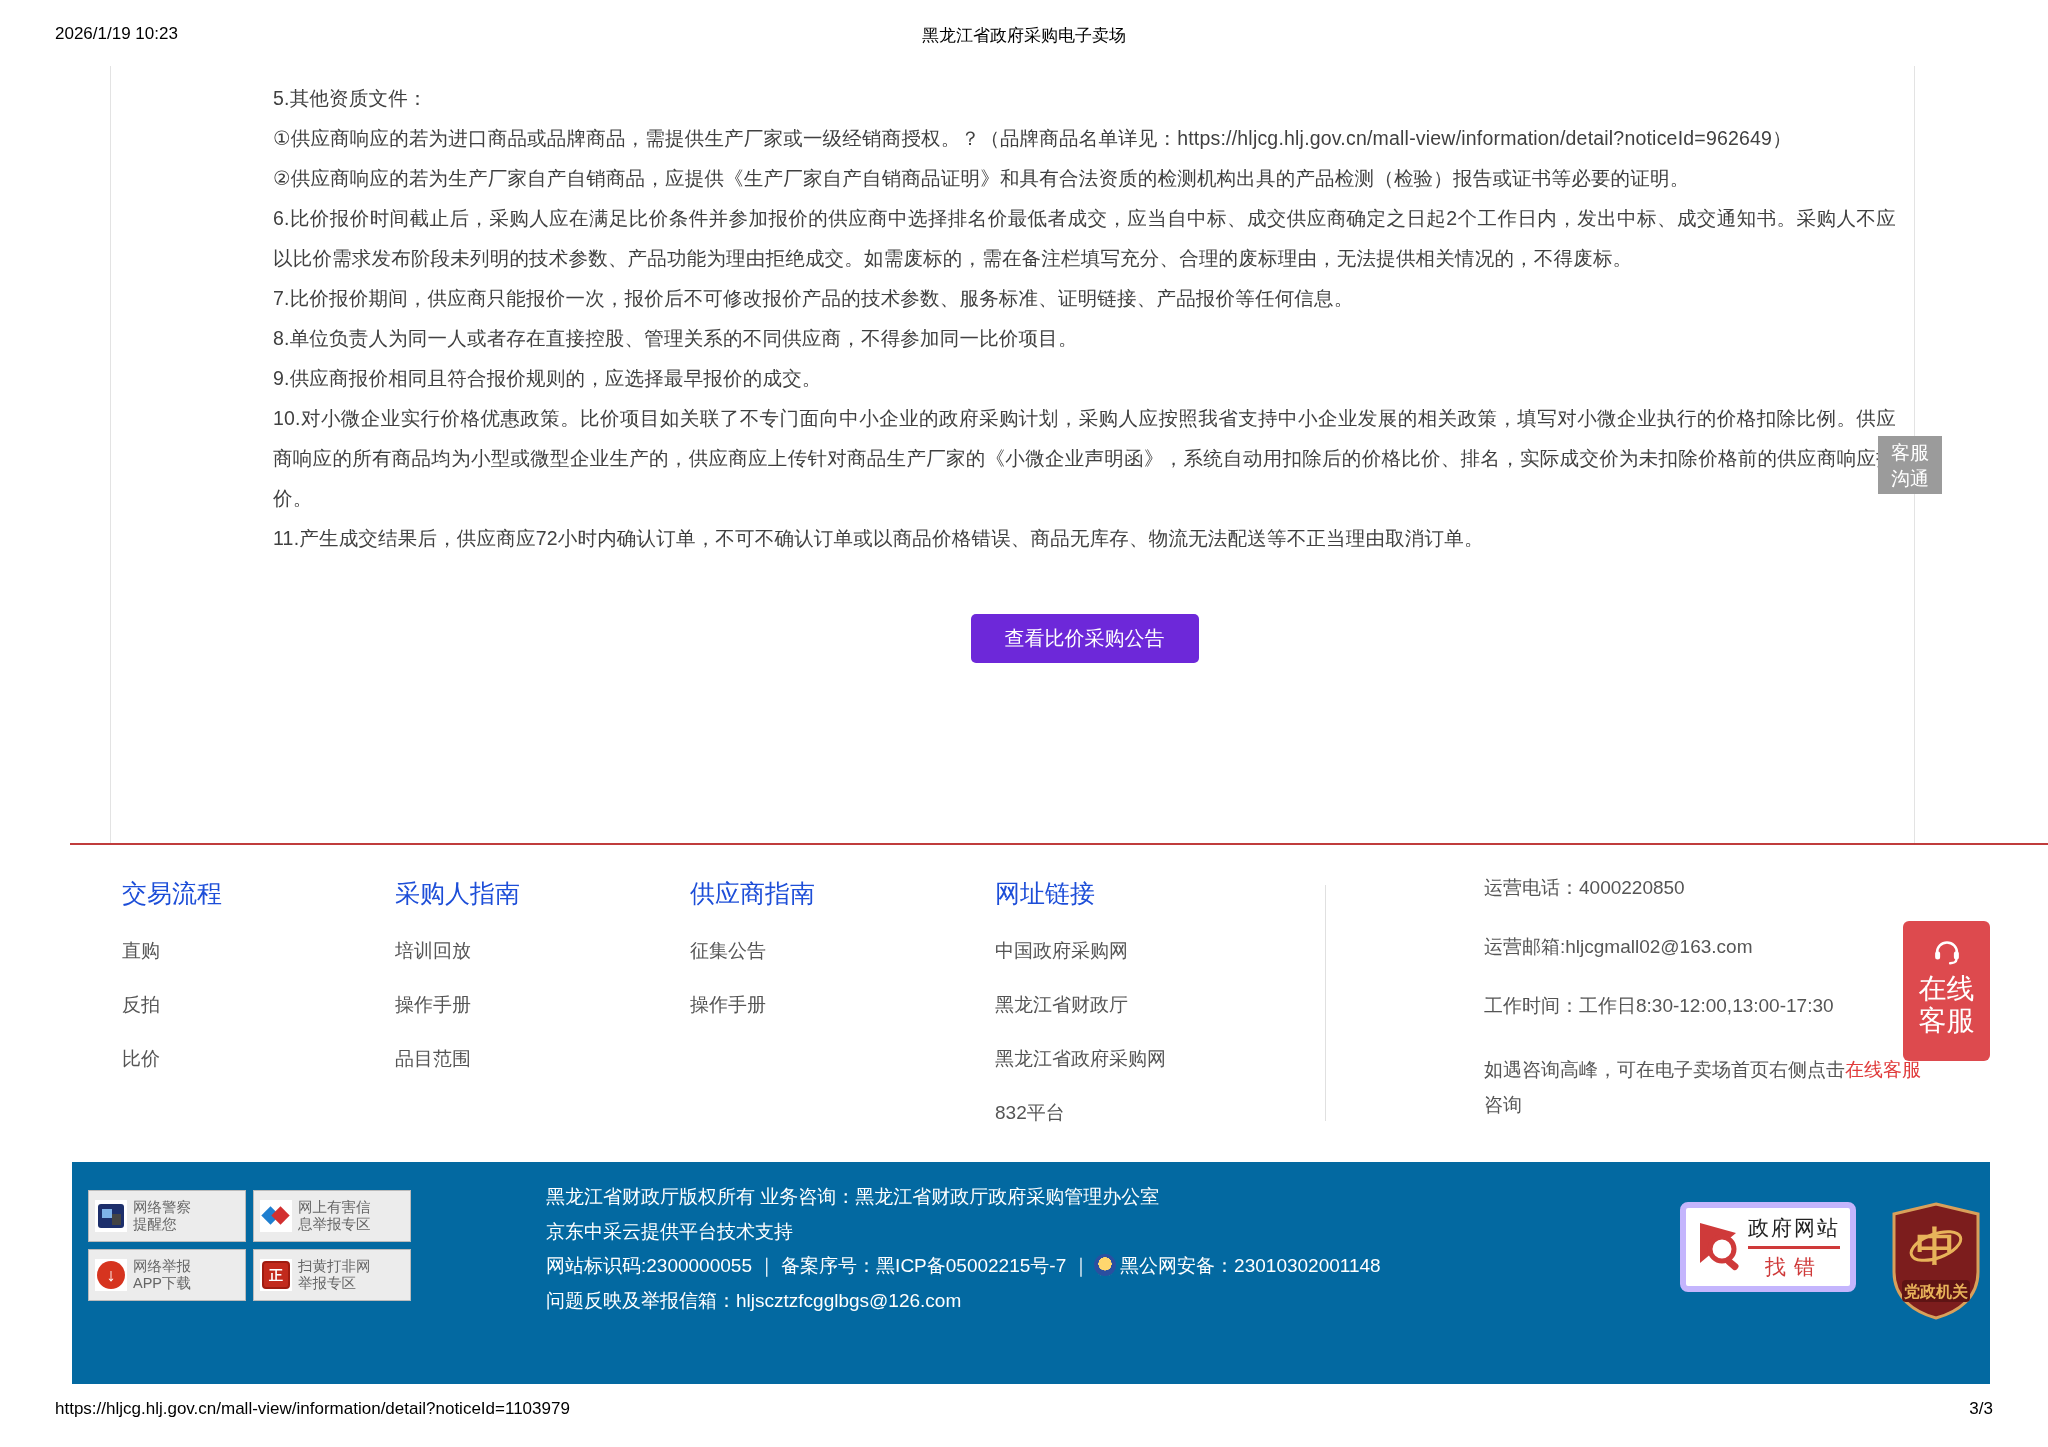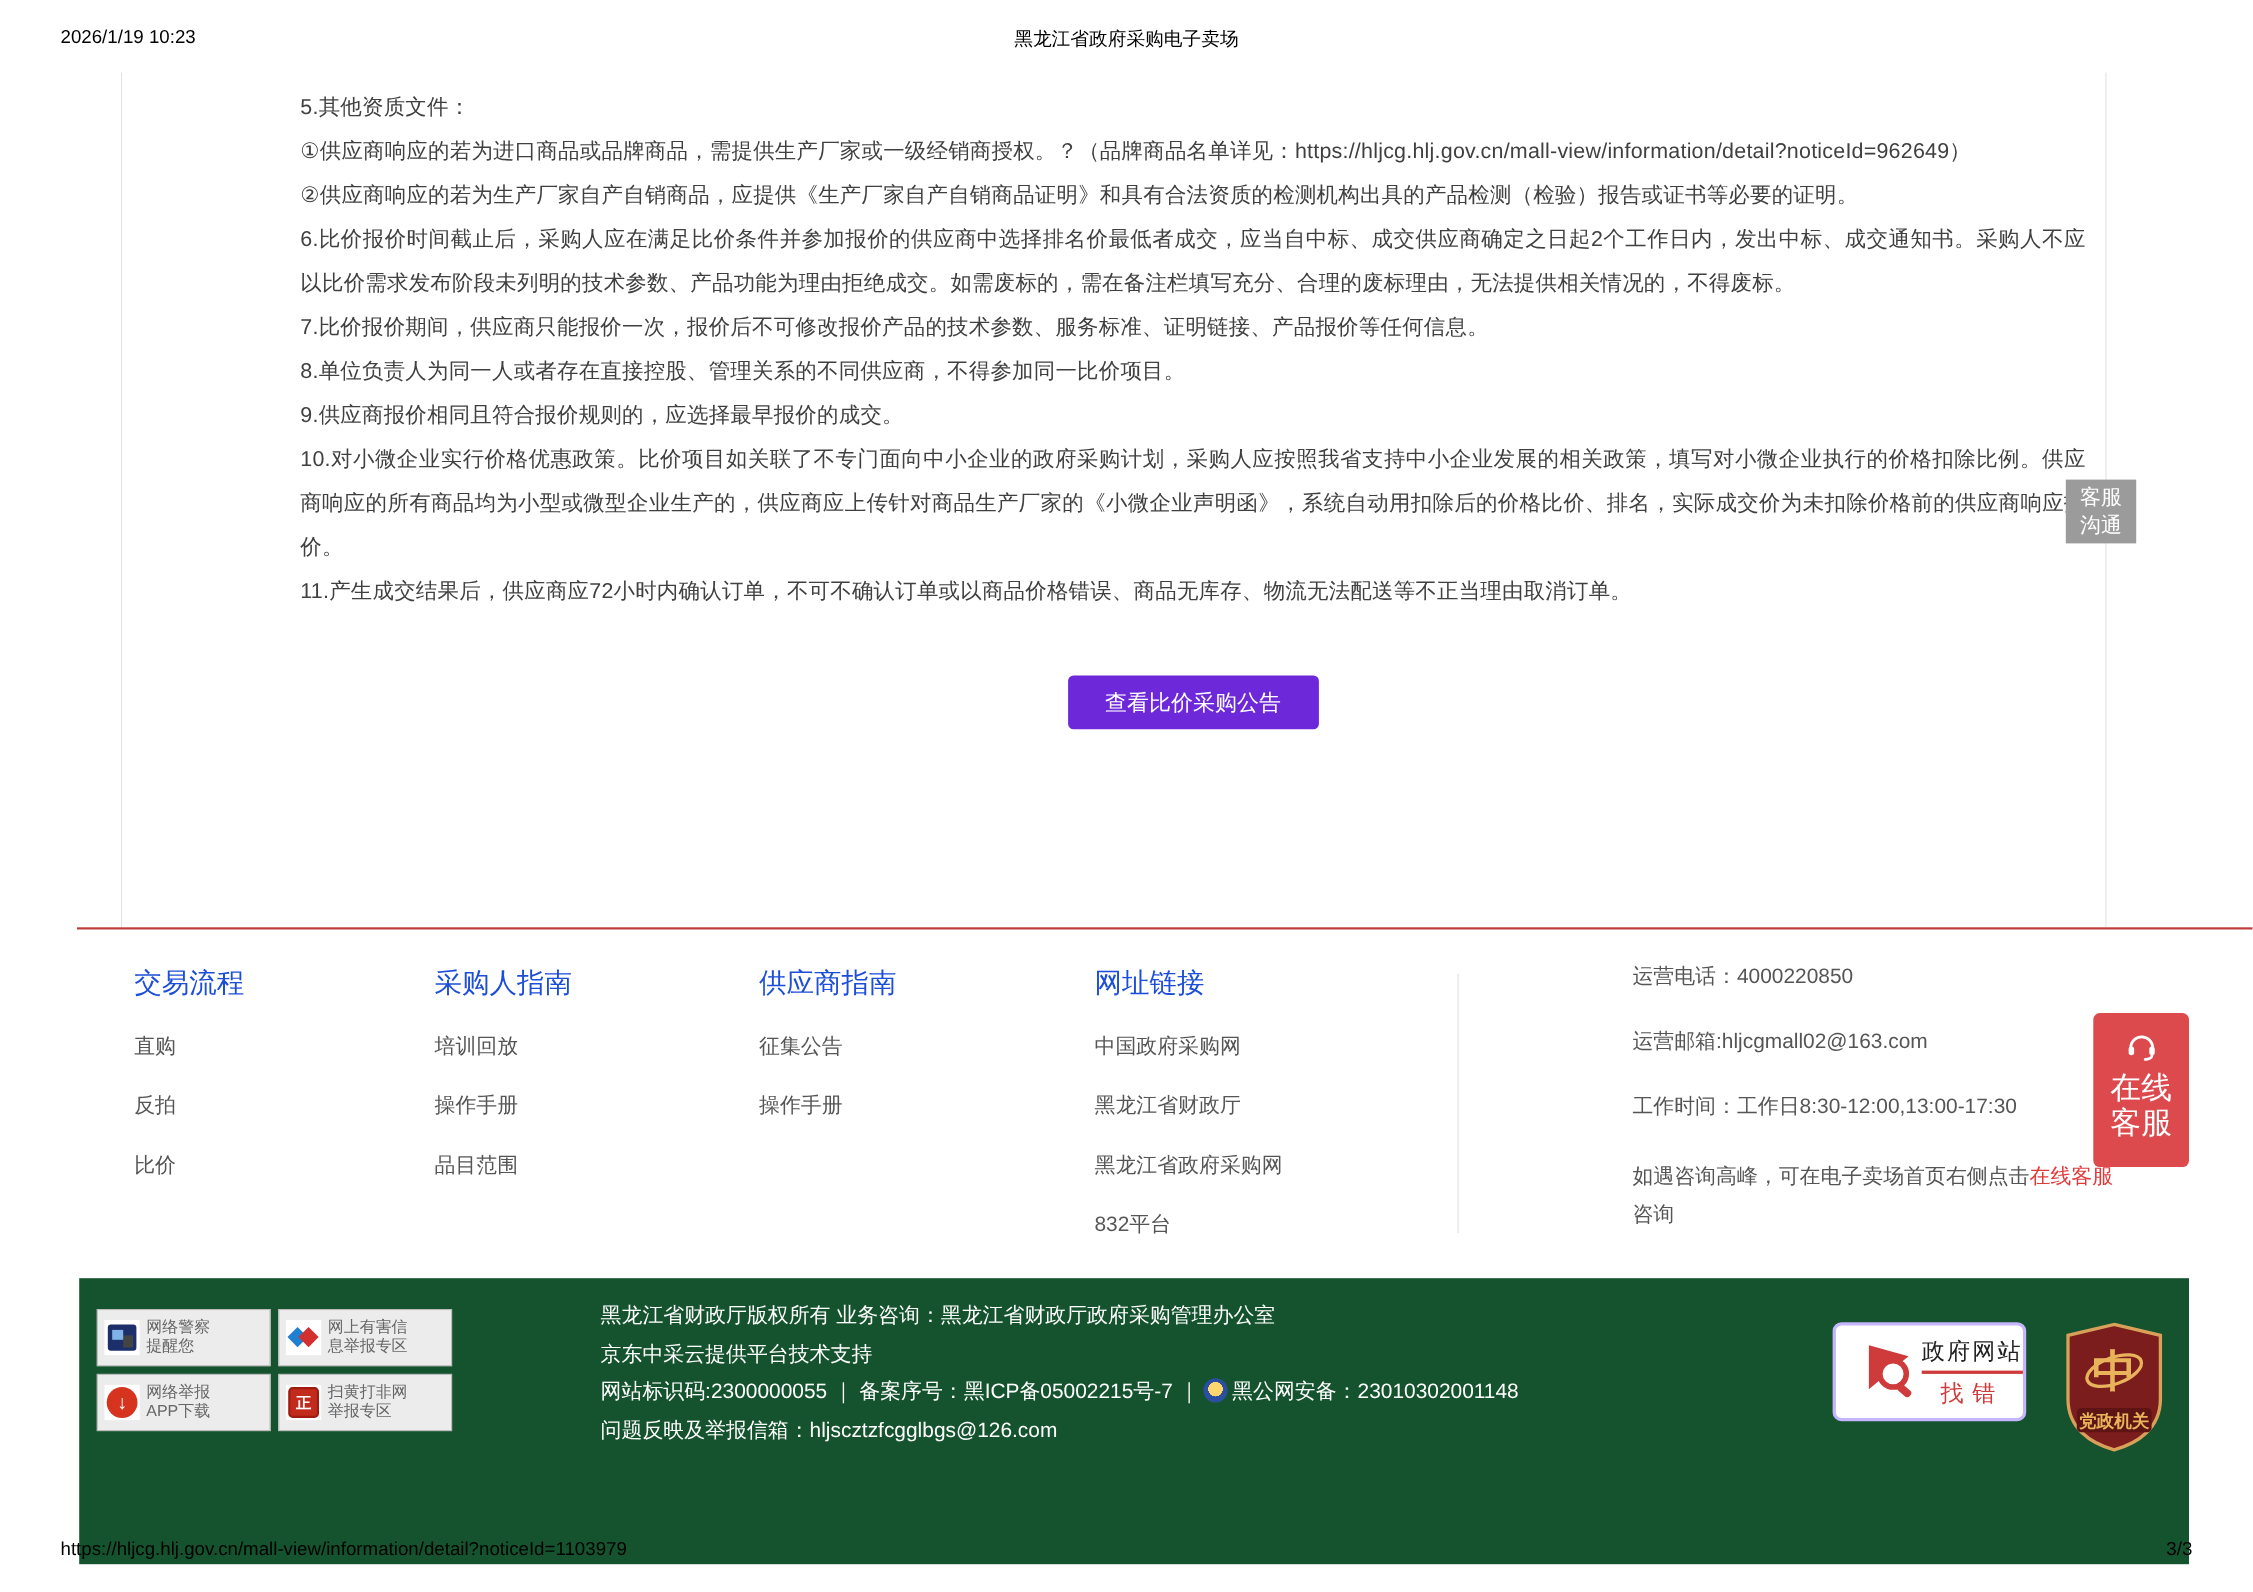--- a/index.html
+++ b/index.html
@@ -51,22 +51,22 @@
     box-sizing:border-box;cursor:pointer;
   }
   .online-service{
     position:absolute;top:921px;left:1903px;width:87px;height:140px;background:#dd4a4e;
     border-radius:6px;color:#fff;text-align:center;cursor:pointer;box-sizing:border-box;padding-top:14px;
   }
   .online-service .os-icon{display:block;margin:0 auto 8px auto;width:34px;height:30px;}
   .online-service .os-line{font-size:28px;line-height:32px;}
   
   .legal-footer{
-    position:absolute;top:1162px;left:72px;right:58px;height:260px;background:#14532d;
-    box-sizing:border-box;display:flex;padding:18px 22px 0 16px;color:#fff;
+    position:absolute;top:1162px;left:72px;right:58px;height:222px;background:#0369a1;
+    box-sizing:border-box;display:flex;padding:18px 8px 0 16px;color:#fff;
   }
   .badges{display:grid;grid-template-columns:158px 158px;grid-auto-rows:52px;gap:7px;width:330px;margin-top:10px;}
   .badge{
     background:#ececec;color:#666;display:flex;align-items:center;gap:6px;
     font-size:14.5px;line-height:17px;padding:0 4px 0 6px;cursor:pointer;border:1px solid #bbb;box-sizing:border-box;
   }
   .badge-icon{width:32px;height:32px;flex:0 0 32px;display:flex;align-items:center;justify-content:center;background:#fff;}
   .icon-police-car{width:26px;height:24px;background:#1d2f6b;position:relative;border-radius:3px;}
   .icon-police-car::after{content:"";position:absolute;left:4px;top:5px;width:10px;height:9px;background:#7fb3e8;}
   .icon-police-car::before{content:"";position:absolute;right:3px;bottom:3px;width:9px;height:11px;background:#444;}
@@ -76,22 +76,22 @@
   .icon-diamonds i:nth-child(2){left:11px;top:6px;background:#d22f2f;}
   .icon-download{width:28px;height:28px;border-radius:50%;background:#d6341f;color:#fff;font-size:18px;
     display:flex;align-items:center;justify-content:center;font-weight:bold;}
   .icon-seal{width:28px;height:28px;background:#c22a1c;border-radius:4px;box-sizing:border-box;border:2px solid #a01c10;
     display:flex;align-items:center;justify-content:center;color:#fff;font-size:14px;font-weight:bold;}
   .legal-center{margin-left:128px;font-size:19px;line-height:34.5px;padding-top:0;}
   .legal-center .inline-emblem{display:inline-block;vertical-align:-4px;width:22px;height:22px;border-radius:50%;
     background:radial-gradient(circle at 50% 45%,#ffd76e 0 40%,#2a4fa0 41% 75%,#e8c05a 76% 100%);margin:0 4px;}
   .legal-right{margin-left:auto;display:flex;align-items:flex-start;gap:34px;padding-top:22px;}
   .error-badge{
-    width:176px;height:90px;background:#fff;border:3px solid #c4b5fd;border-radius:8px;box-sizing:border-box;
-    display:flex;align-items:center;justify-content:flex-end;cursor:pointer;
+    width:176px;height:90px;background:#fff;border:6px solid #c4b5fd;border-radius:8px;box-sizing:border-box;
+    display:flex;align-items:center;justify-content:center;cursor:pointer;
   }
   .error-badge-text{text-align:center;}
   .eb-top{color:#222;font-size:21px;letter-spacing:2px;border-bottom:3px solid #cf3a3a;padding-bottom:4px;}
   .eb-bottom{color:#cf3a3a;font-size:21px;letter-spacing:8px;margin-top:4px;}
   .shield-badge{width:92px;height:118px;cursor:pointer;}
   
   .print-footer{position:absolute;bottom:28px;left:0;width:100%;font-size:17px;color:#000;}
   .pf-url{position:absolute;left:55px;bottom:0;}
   .pf-page{position:absolute;right:55px;bottom:0;}
 </style>

